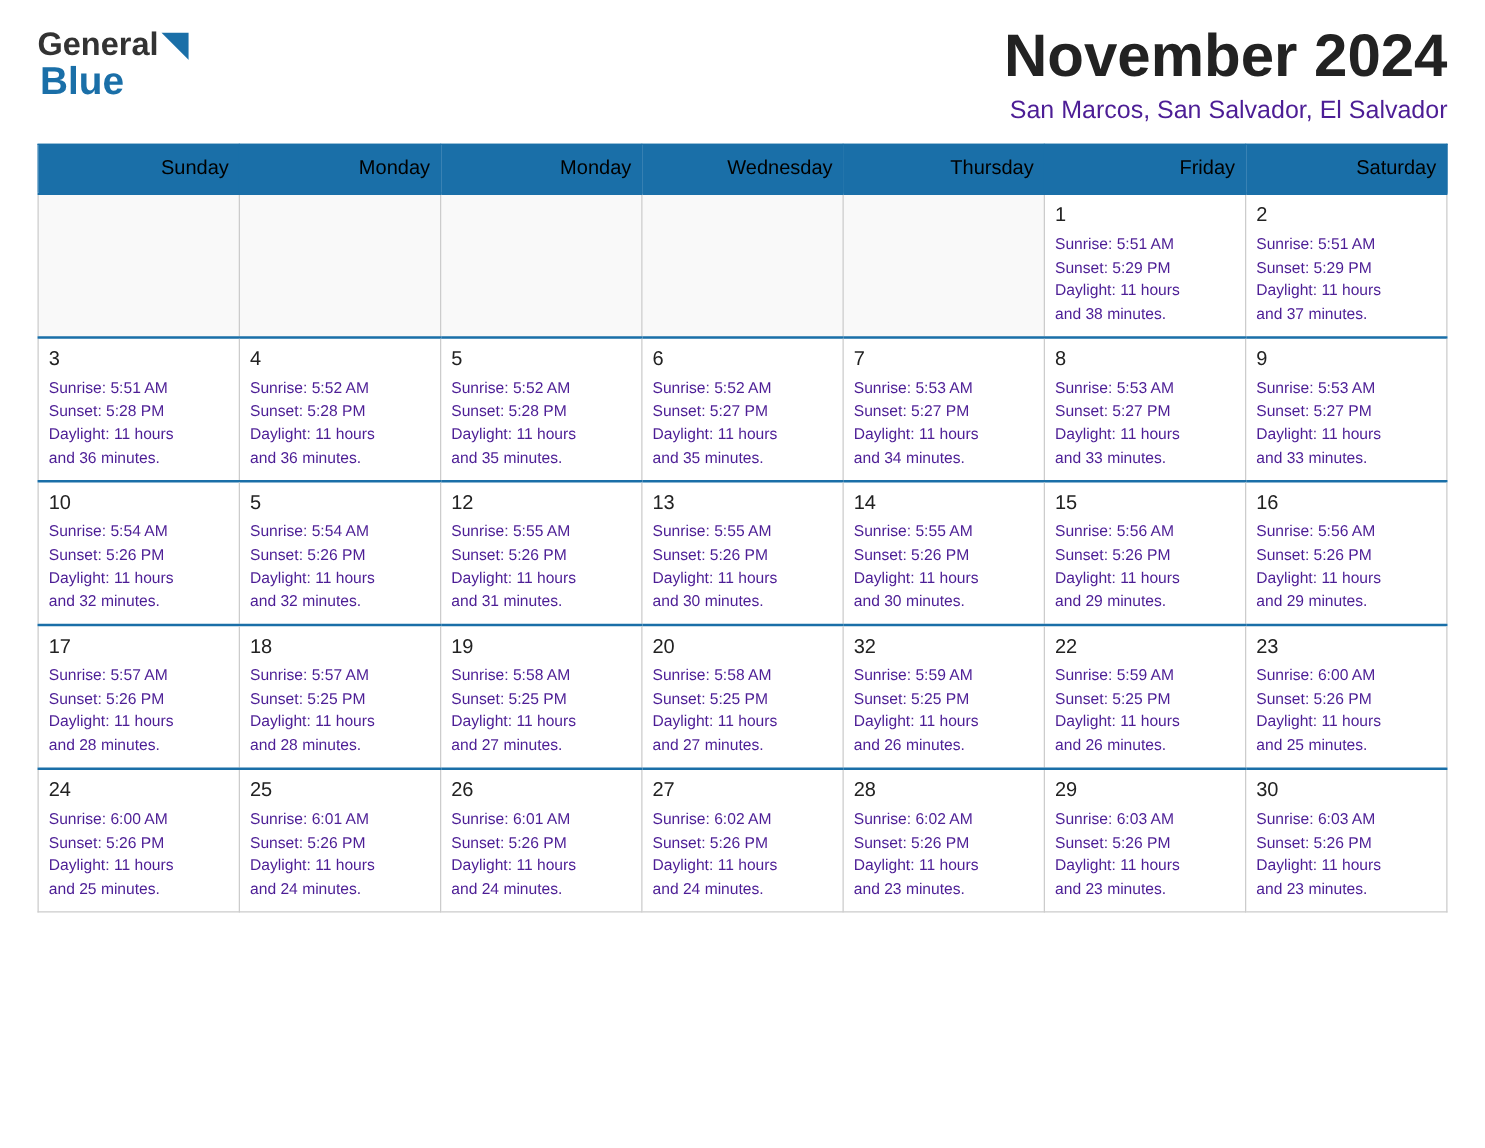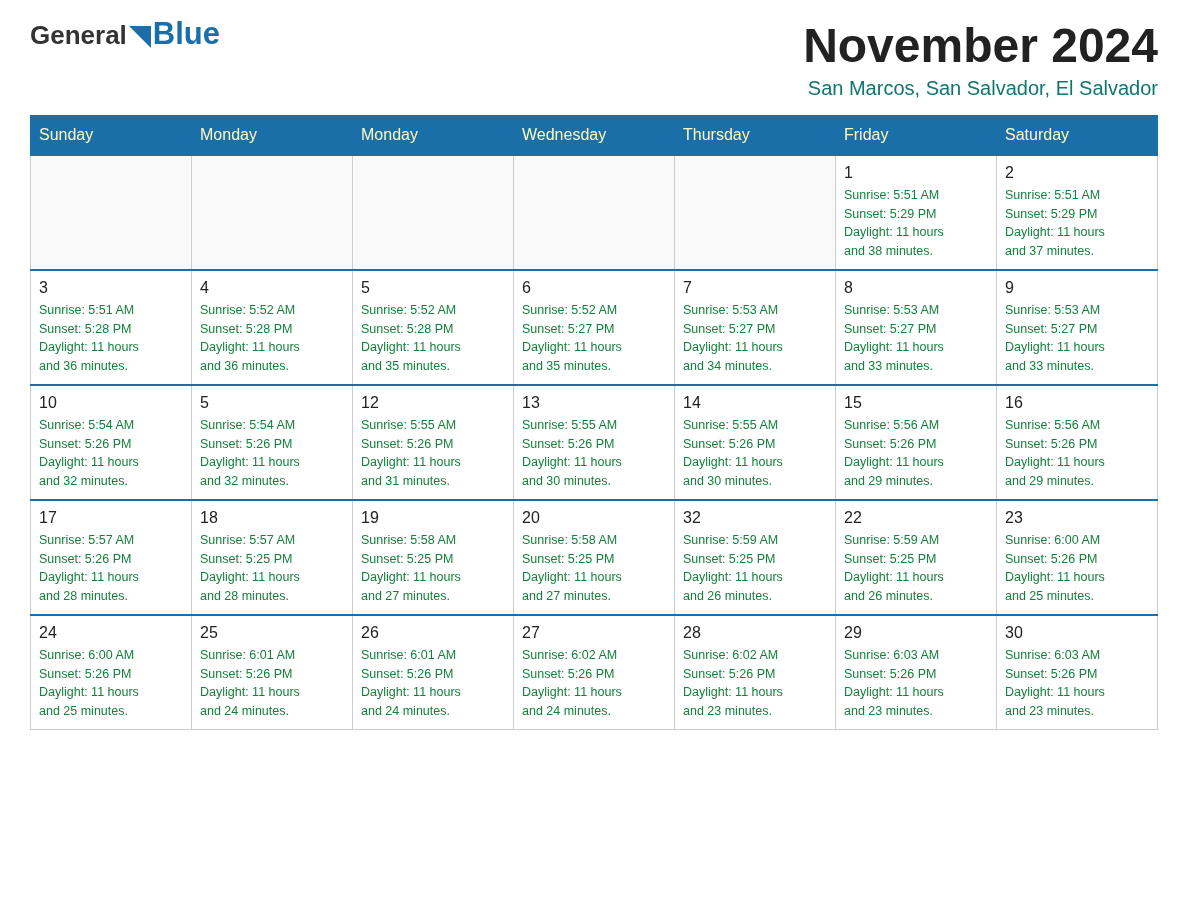--- a/index.html
+++ b/index.html
@@ -20,35 +20,35 @@
       text-align: right;
     }
     .main-title {
       font-size: 48px;
       font-weight: bold;
       color: #222;
       line-height: 1.1;
     }
     .subtitle {
       font-size: 20px;
-      color: #0f766e;
+      color: #4c1d95;
       margin-top: 4px;
     }
     .calendar {
       width: 100%;
       border-collapse: collapse;
       margin-top: 15px;
     }
     .calendar thead tr th {
       background-color: #1a6fa8;
-      color: #fef9c3;
+      color: #000000;
       font-size: 16px;
       font-weight: normal;
       padding: 10px 8px;
-      text-align: left;
+      text-align: right;
       border: 1px solid #1a6fa8;
     }
     .calendar tbody tr td {
       vertical-align: top;
       padding: 8px;
       border: 1px solid #ccc;
       font-size: 13px;
       color: #333;
       width: calc(100% / 7);
       min-height: 110px;
@@ -59,32 +59,32 @@
     }
     .calendar tbody tr td .day-number {
       font-size: 16px;
       font-weight: normal;
       color: #222;
       display: block;
       margin-bottom: 4px;
     }
     .calendar tbody tr td .day-info {
       font-size: 12.5px;
-      color: #15803d;
+      color: #4c1d95;
       line-height: 1.5;
     }
     .calendar tbody tr td.empty {
       background: #f9f9f9;
     }
     .row-divider td {
       border-top: 2px solid #1a6fa8 !important;
     }
     .logo-container {
       display: flex;
-      flex-direction: row;
+      flex-direction: column;
       align-items: flex-start;
     }
     .logo-line1 {
       display: flex;
       align-items: center;
     }
   </style>
 </head>
 <body>
 

